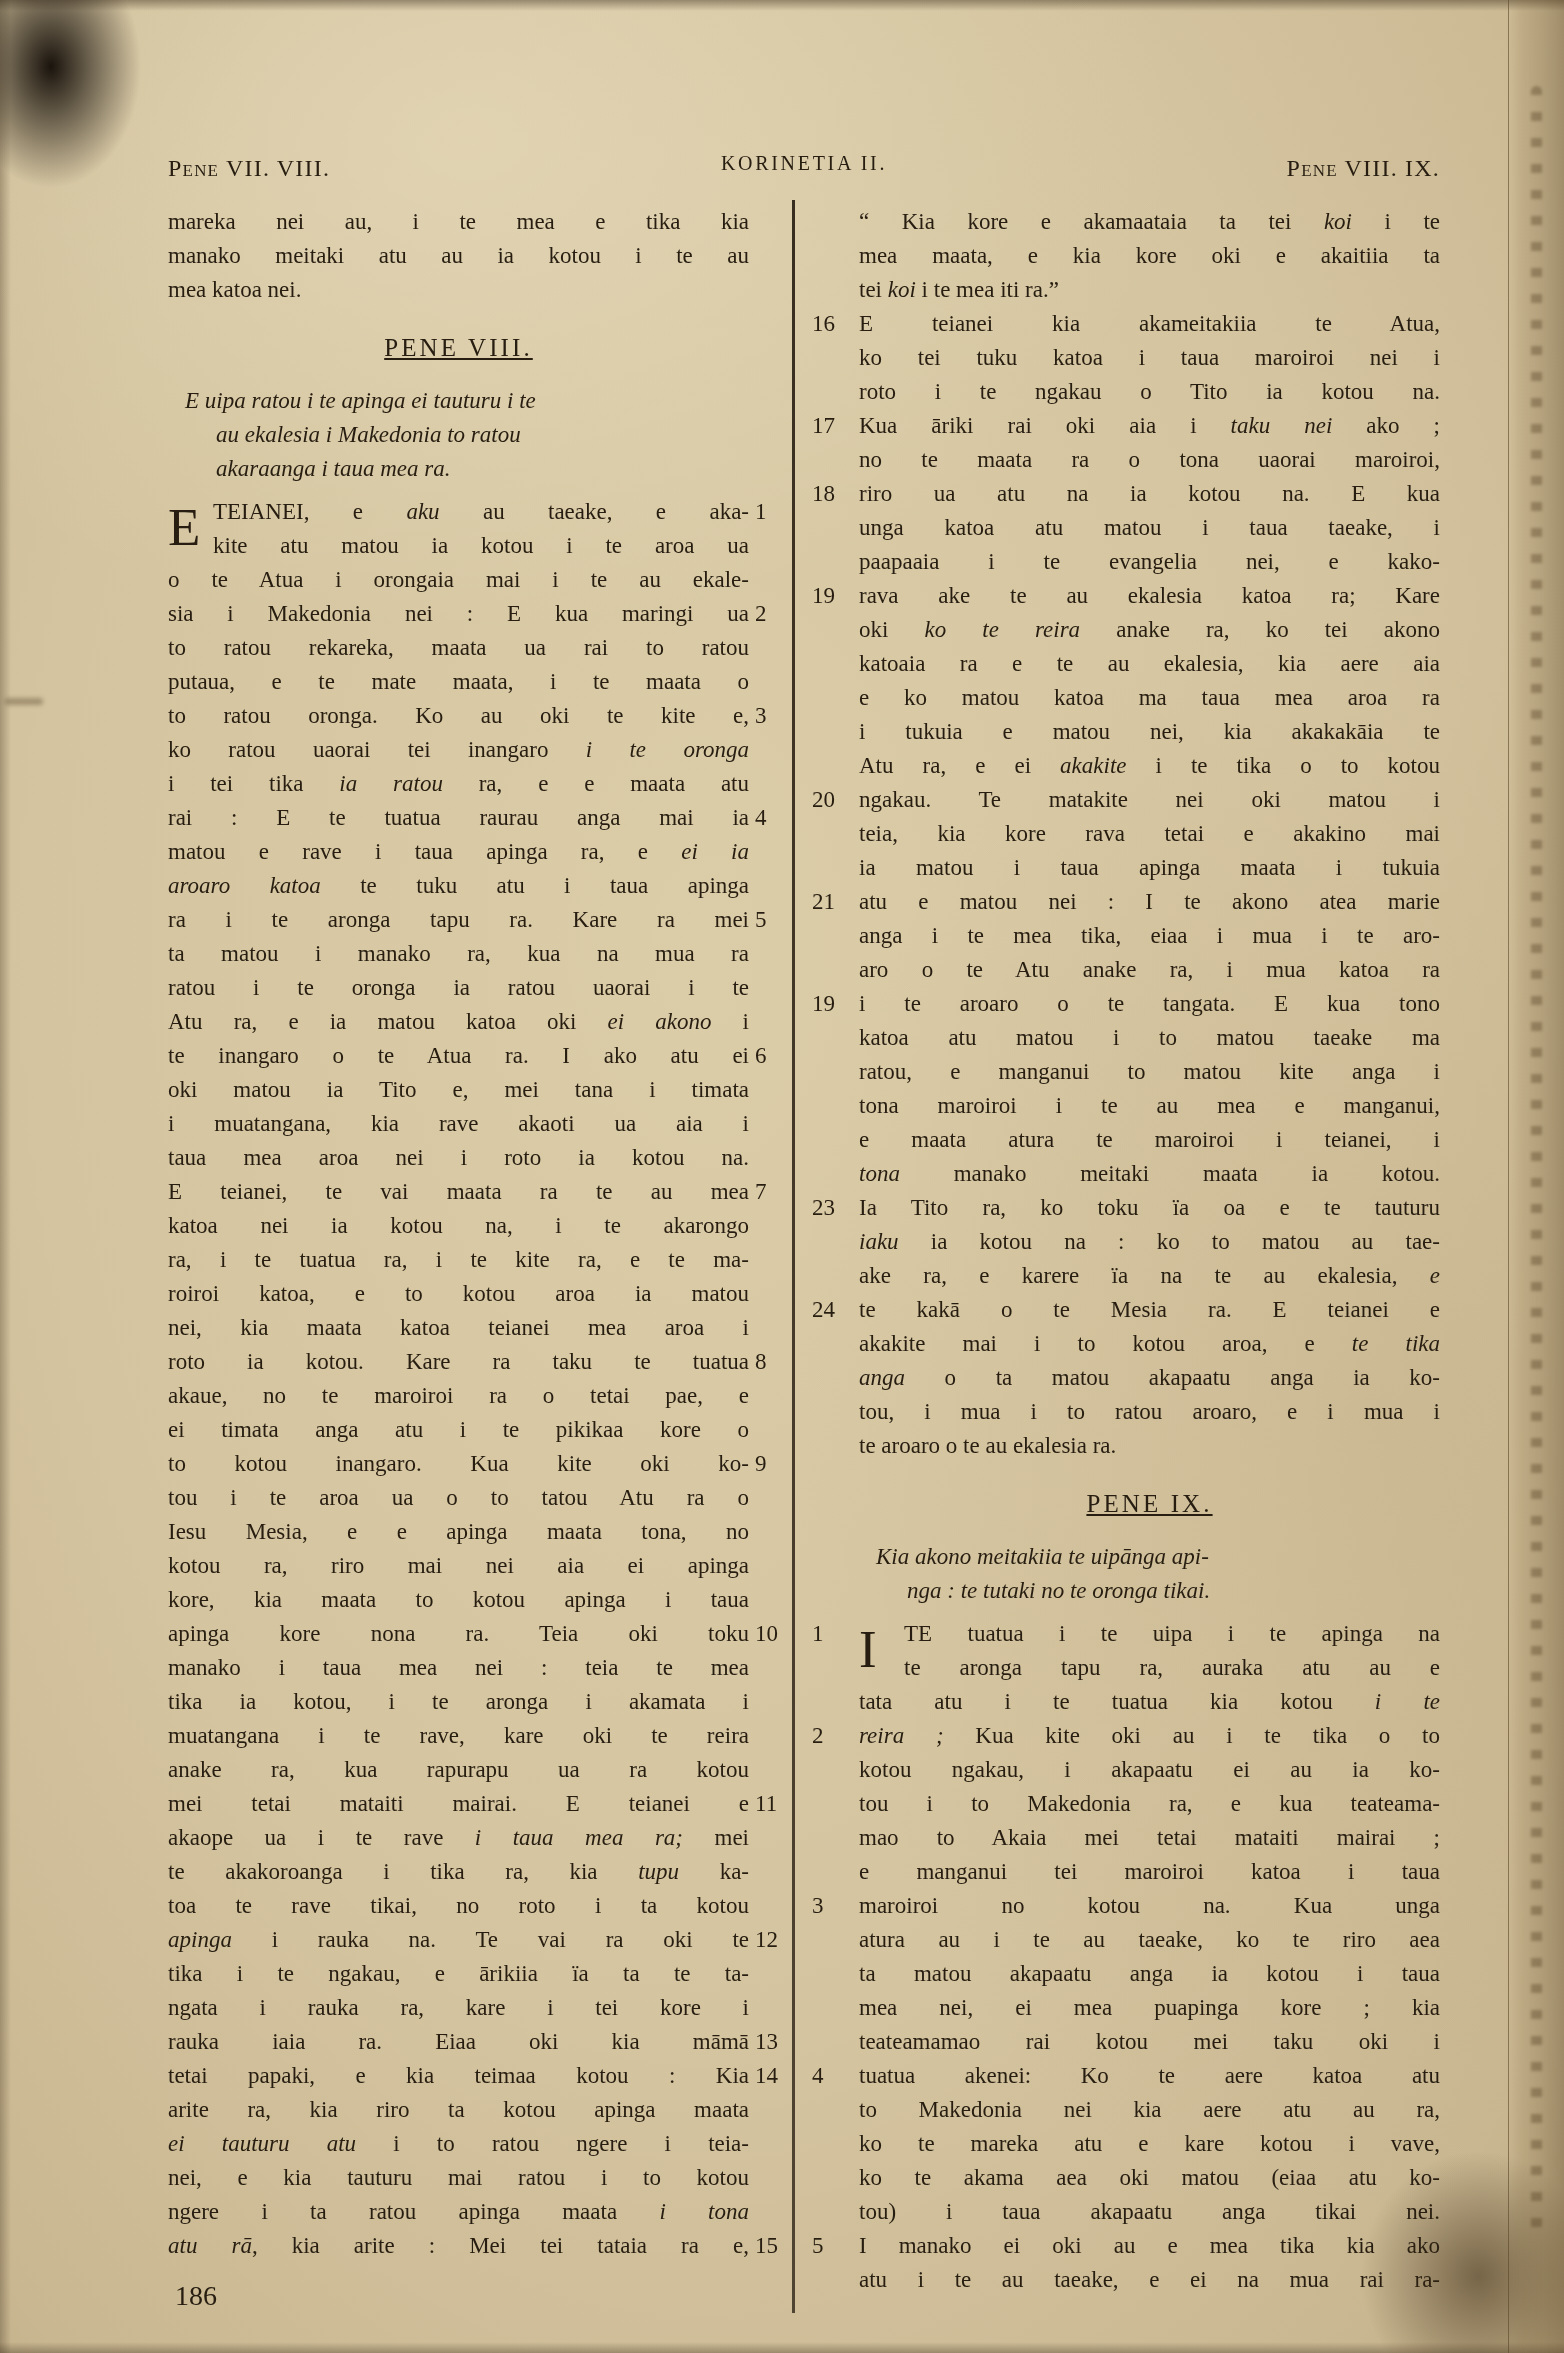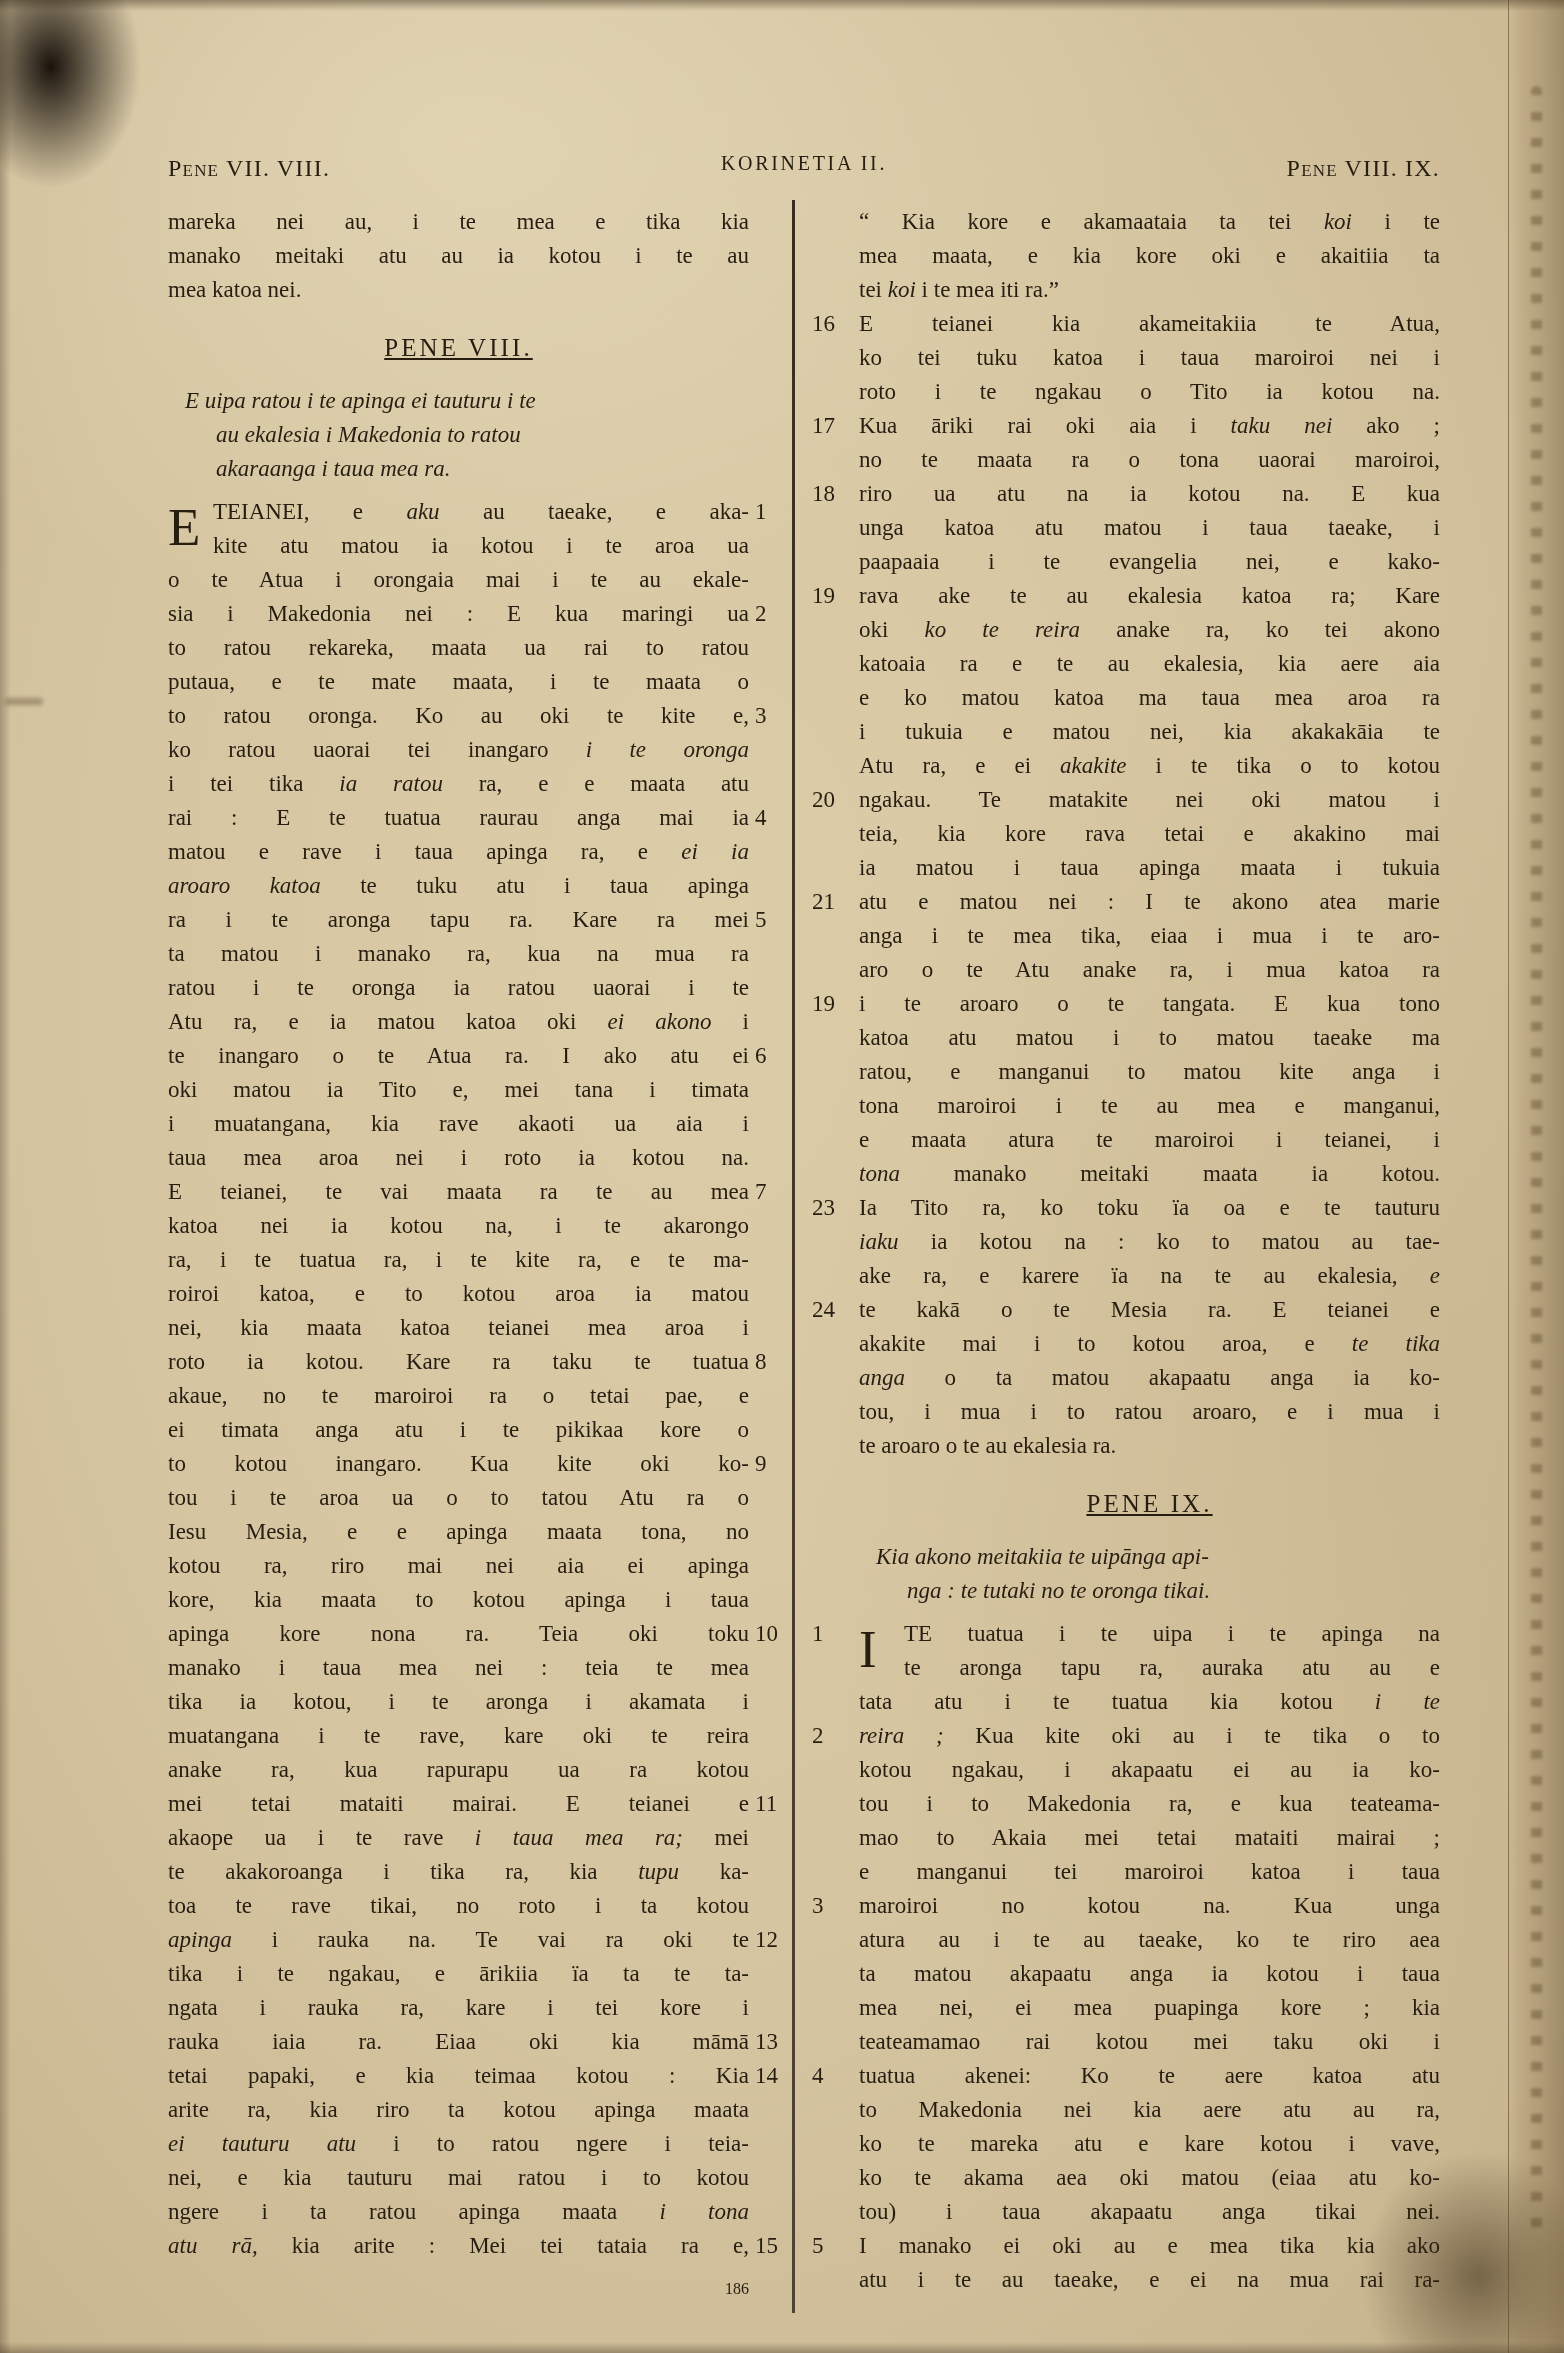--- a/index.html
+++ b/index.html
@@ -49,21 +49,21 @@
   .summary{font-style:italic;padding:0 34px 0 17px;margin:0 0 9.4px 0;}
   .summary .line{text-align:left;text-align-last:left;}
   .summary .line.ind{padding-left:31px;}
   .para{position:relative;}
   .dropcap{position:absolute;left:0;top:-1.6px;font-size:53px;line-height:69px;}
   .line.dc{padding-left:45px;}
   .vnum{position:absolute;top:0;font-size:23px;}
   .num-right{right:-42px;width:36px;text-align:right;}
   .num-left{left:-47px;width:36px;text-align:left;}
 
-  .page-number{position:absolute;left:168px;width:581px;top:2280px;text-align:right;font-size:16px;}
+  .page-number{position:absolute;left:175px;width:581px;top:2280px;text-align:left;font-size:28px;}
 </style>
 </head>
 <body>
 
 <div class="photo">
 
   <div class="page-header">
     <div class="hdr-left">Pene VII. VIII.</div>
     <div class="hdr-center">KORINETIA II.</div>
     <div class="hdr-right">Pene VIII. IX.</div>

